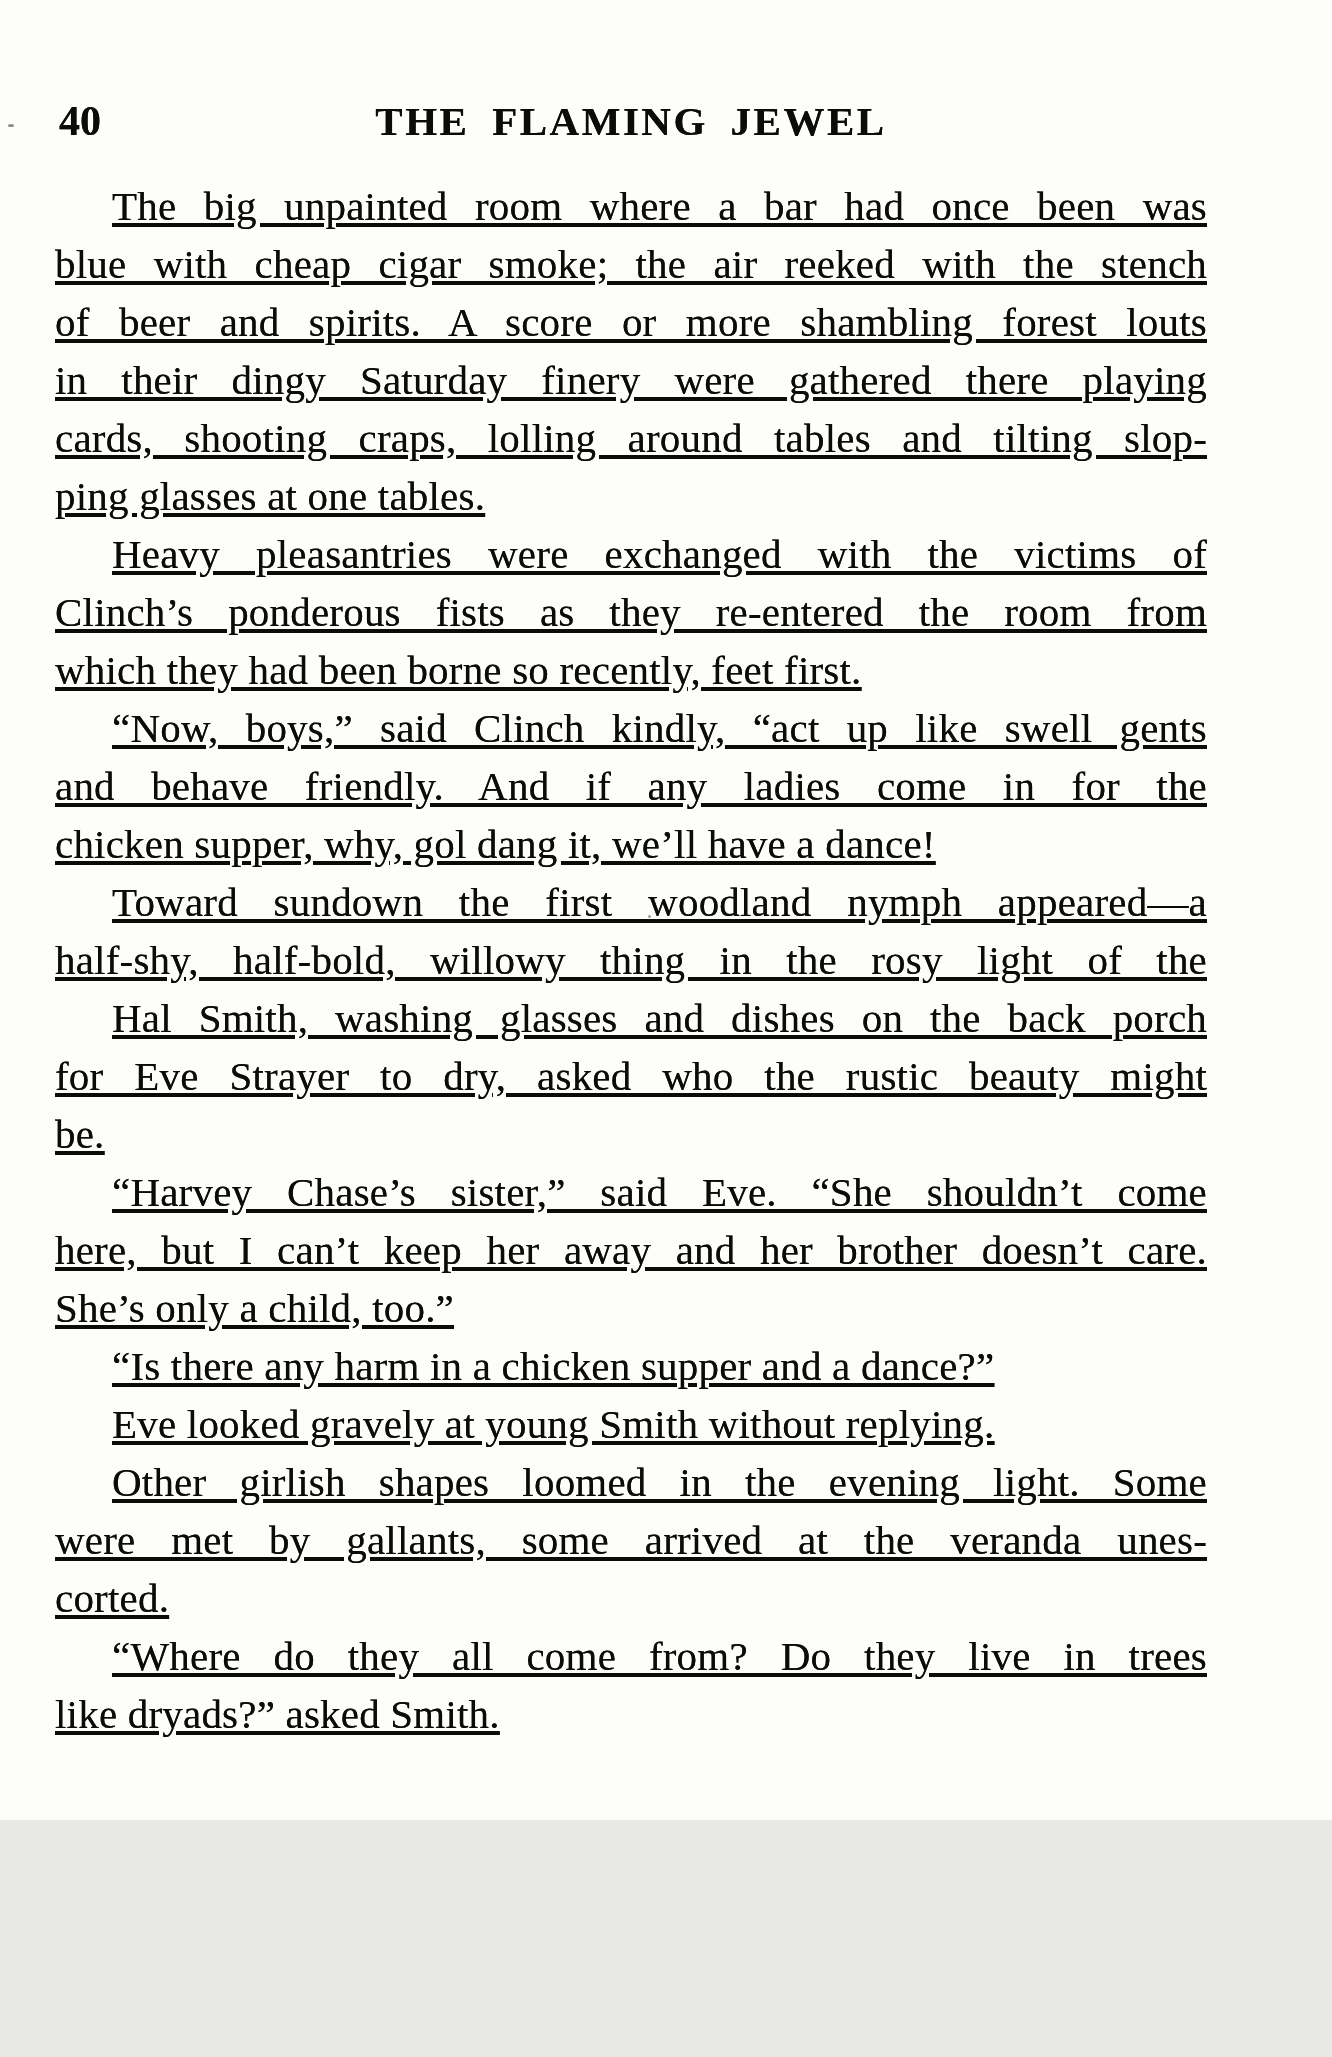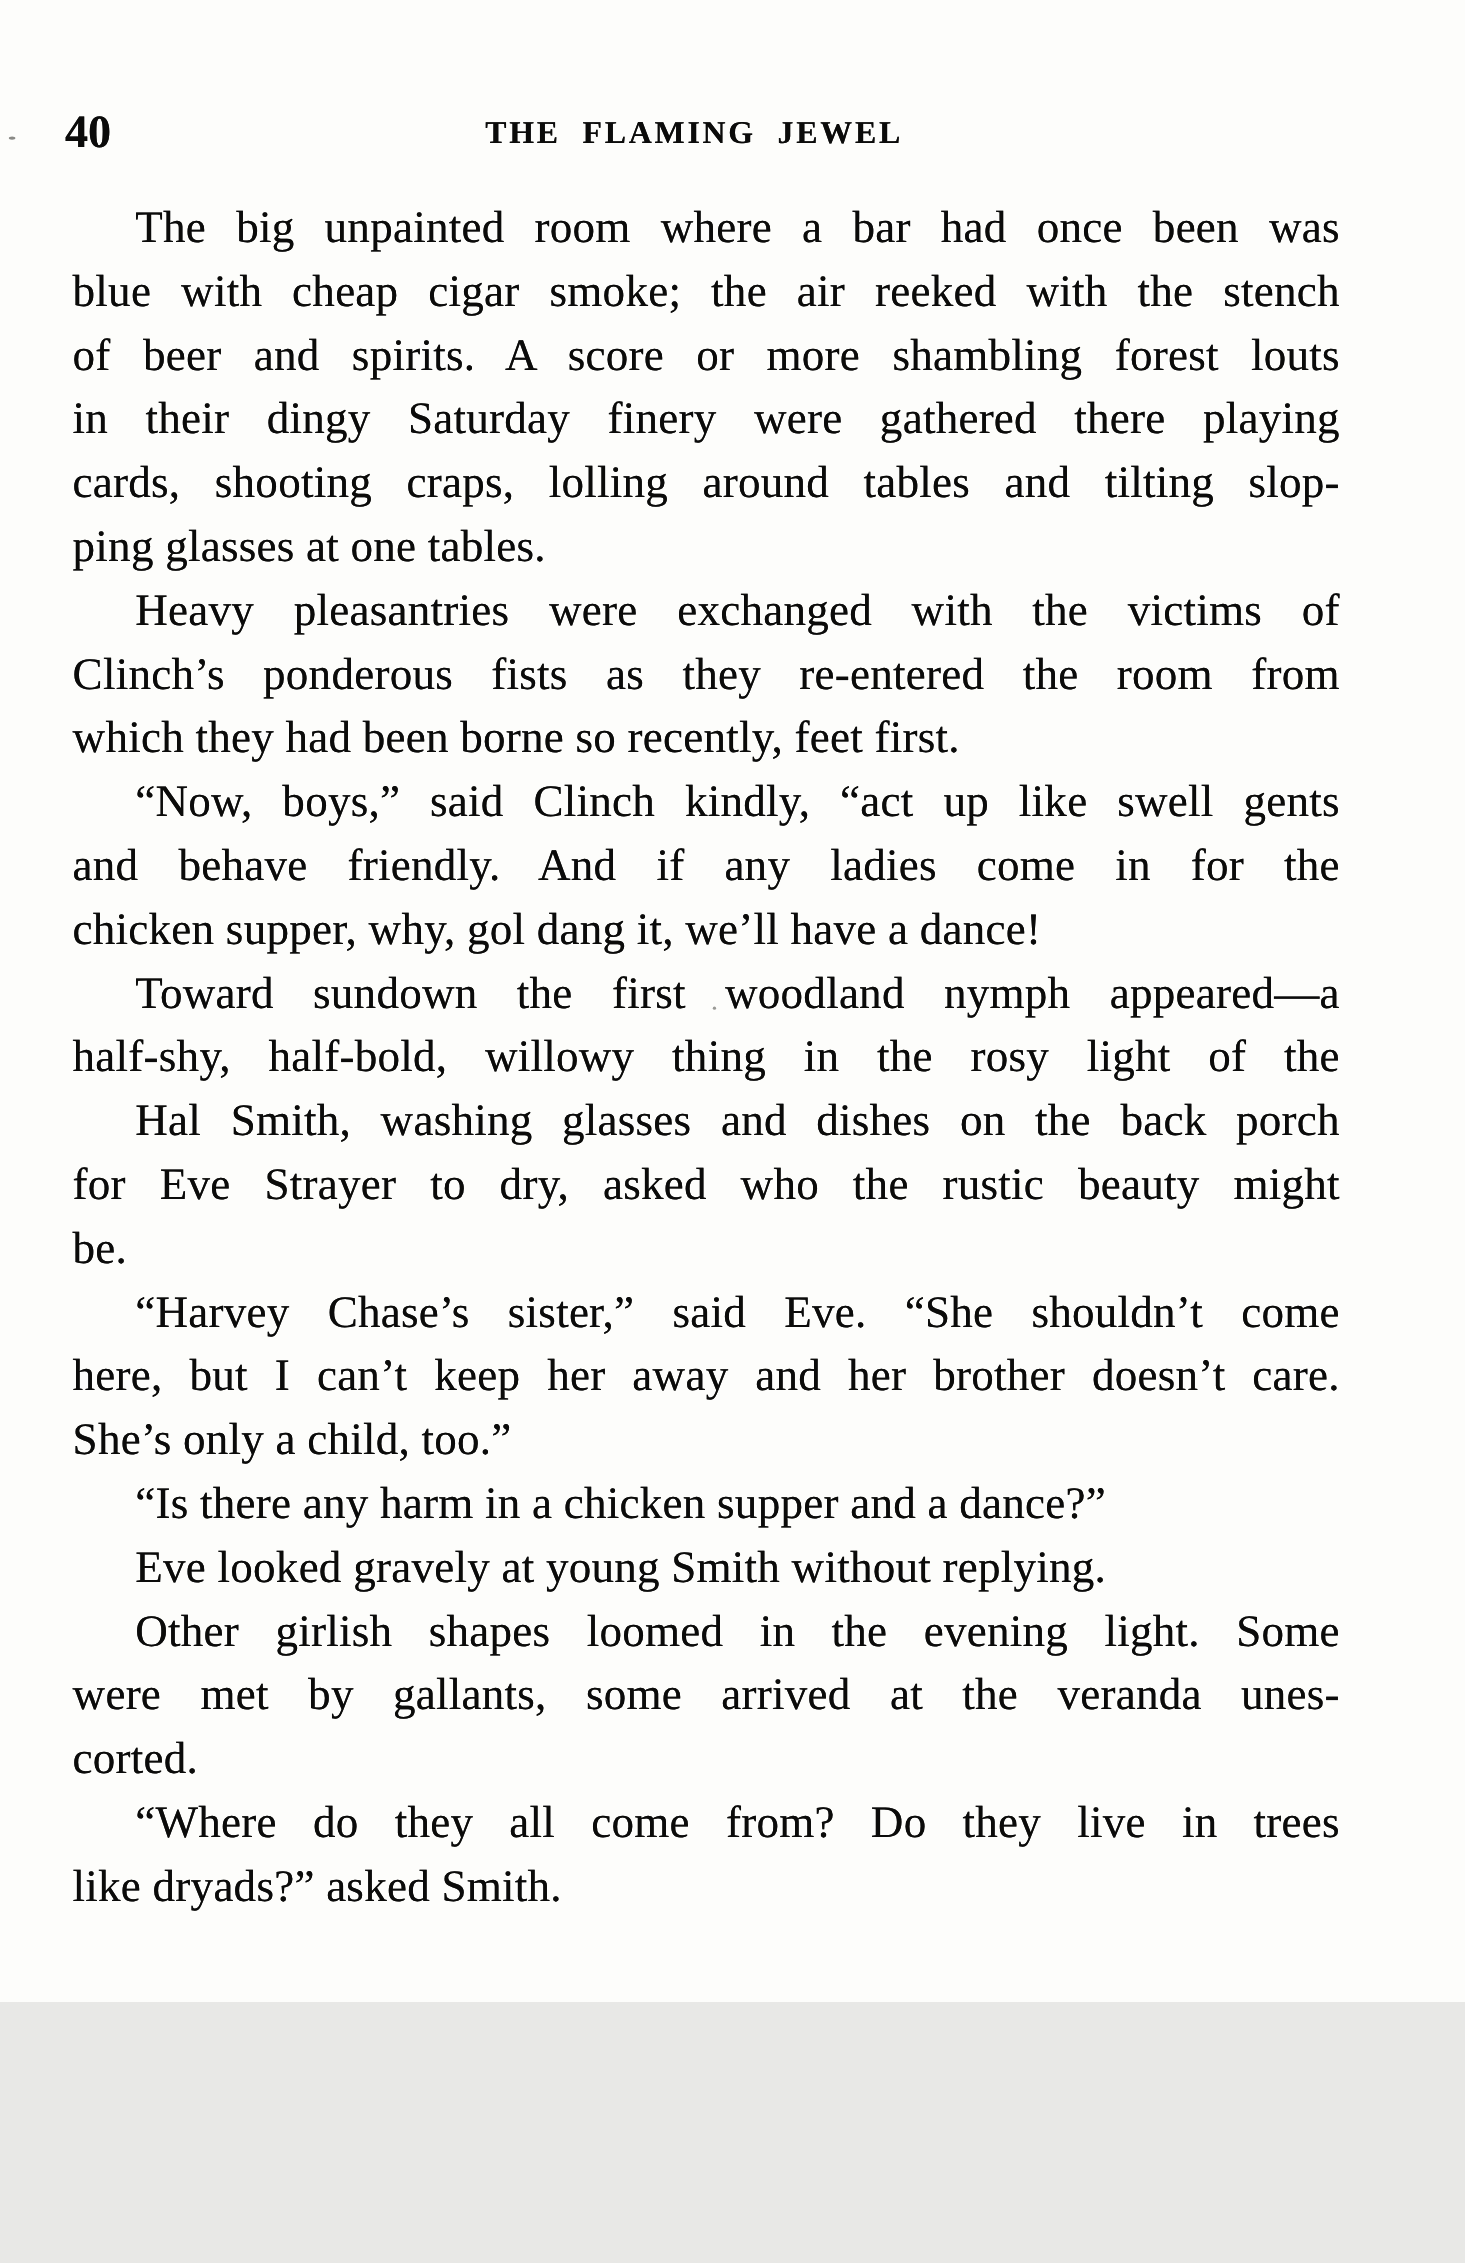--- a/index.html
+++ b/index.html
@@ -25,30 +25,31 @@
     left: 4px;
     top: 0;
     line-height: 58px;
     font-size: 42px;
     font-weight: 700;
   }
   .head-title {
     display: block;
     text-align: center;
     line-height: 58px;
-    font-size: 29px;
+    font-size: 41px;
     font-weight: 700;
     letter-spacing: 2.5px;
     word-spacing: 10px;
   }
   .text-block {
     position: absolute;
-    left: 66px;
+    left: 55px;
     top: 177px;
     width: 1152px;
+    text-decoration: underline;
   }
   .para { margin: 0; }
   .line {
     display: block;
     height: 58px;
     line-height: 58px;
     font-size: 41px;
     letter-spacing: 0.2px;
   }
   .j {

